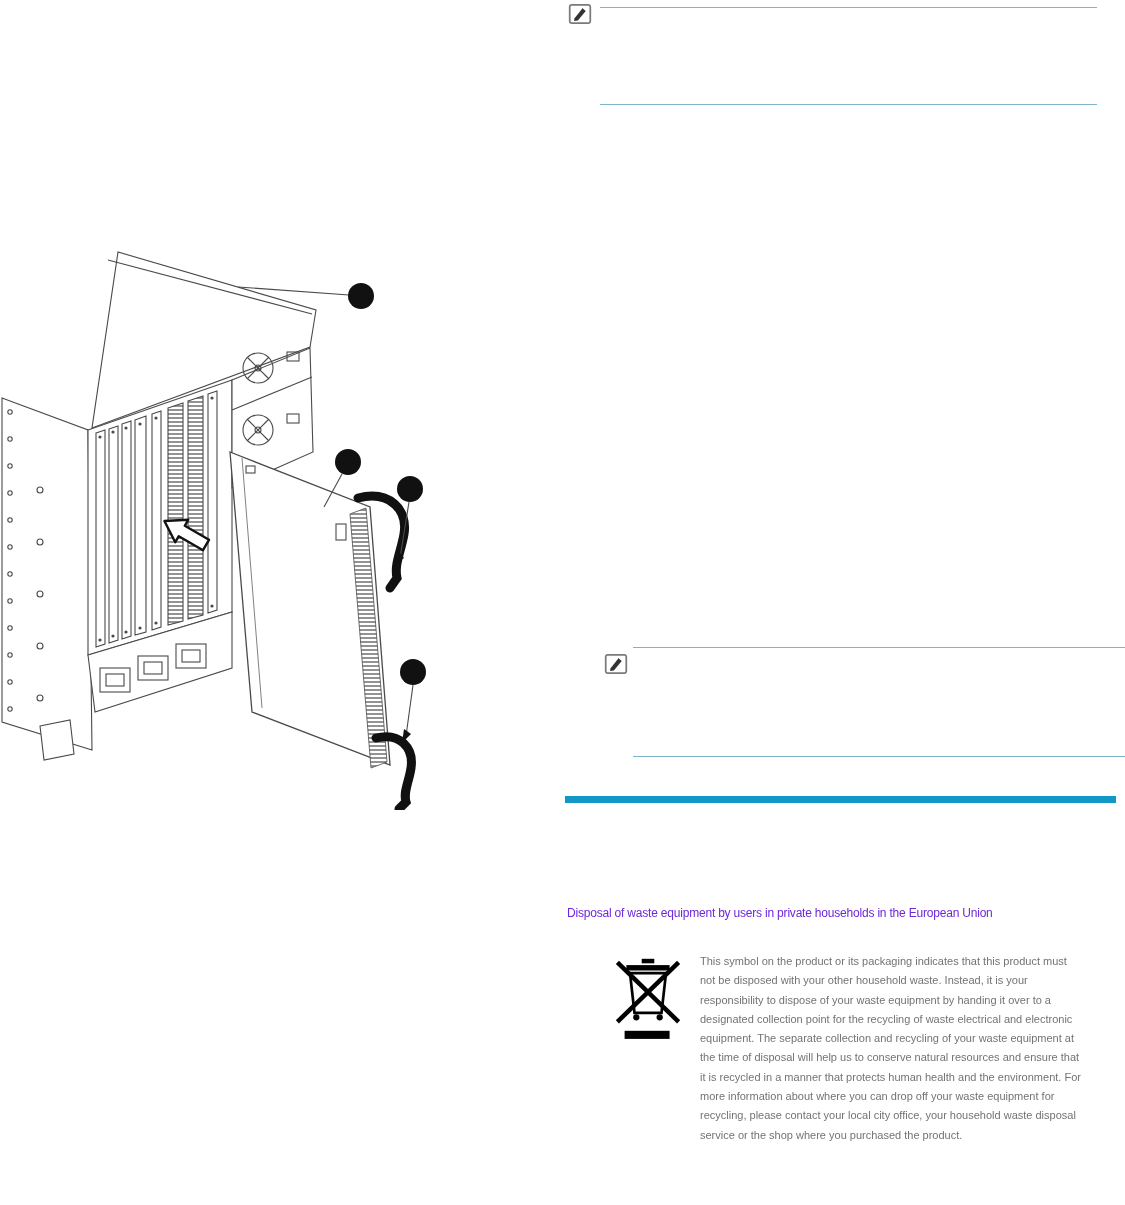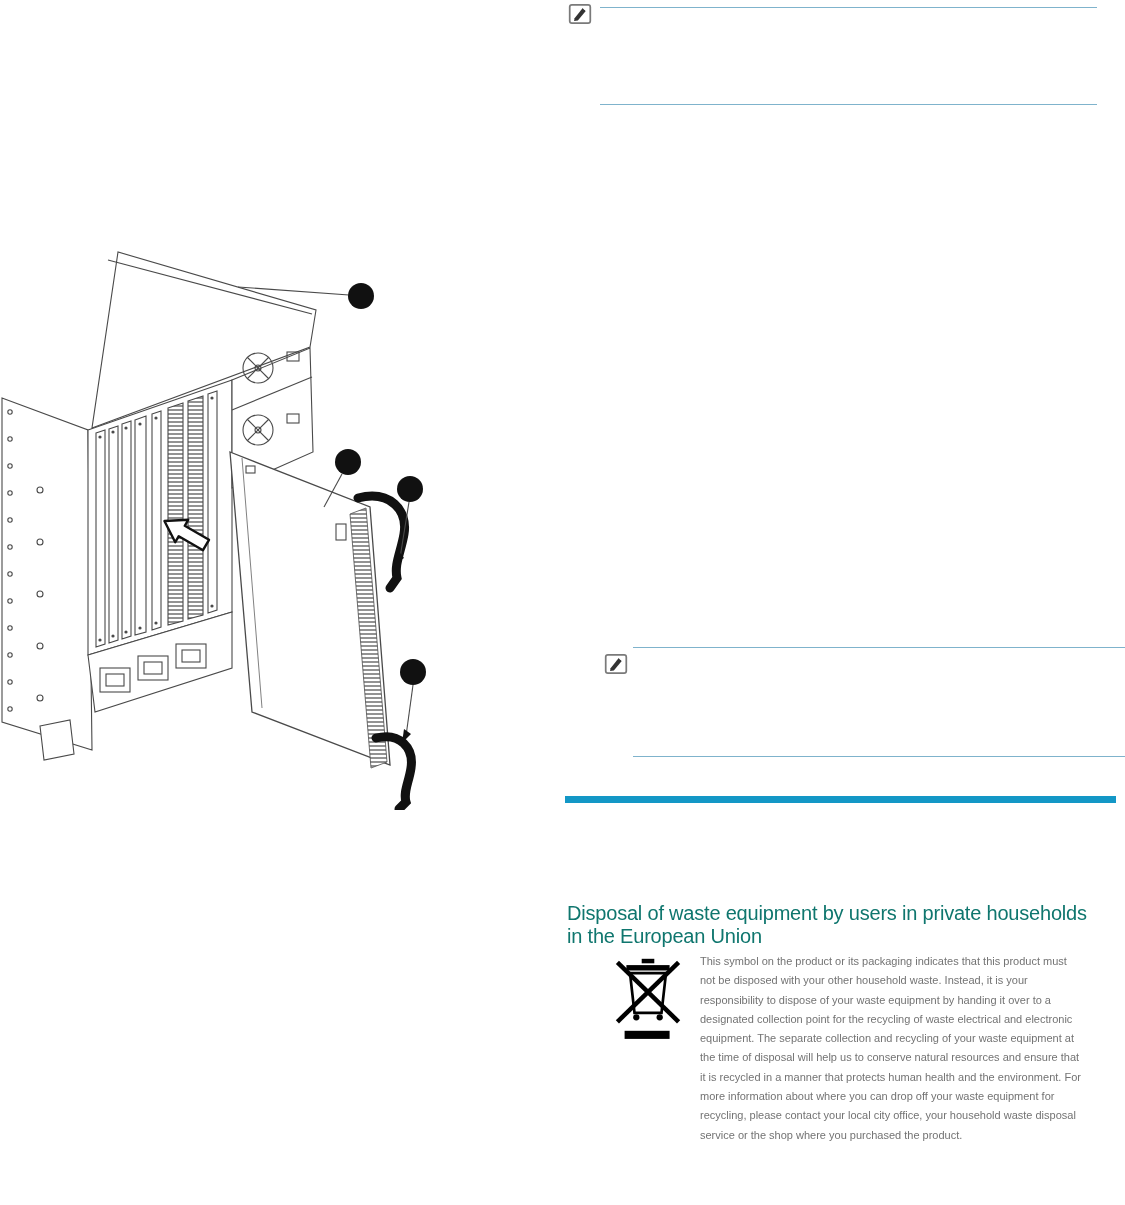--- a/index.html
+++ b/index.html
@@ -6,21 +6,21 @@
   .page{
     position:relative;width:1125px;height:1205px;background:#ffffff;
     font-family:"Liberation Sans", sans-serif;overflow:hidden;
   }
   .abs{position:absolute;}
   .rule{position:absolute;height:1px;background:#7fb3cc;}
   .note-icon{position:absolute;width:26px;height:26px;}
   .divider{position:absolute;background:#1397c6;}
   .heading{
     position:absolute;left:567px;top:902px;width:525px;
-    color:#0f766e;font-size:20px;line-height:23px;font-weight:400;letter-spacing:-0.2px;
+    color:#6d28d9;font-size:12px;line-height:23px;font-weight:400;letter-spacing:-0.2px;
   }
   .body-text{
     position:absolute;left:700px;top:952px;width:382px;
     color:#737373;font-size:11px;line-height:19.3px;
   }
   .weee{position:absolute;left:612px;top:956px;width:72px;height:92px;}
   .figure-svg{position:absolute;left:0px;top:240px;width:450px;height:570px;}
 </style>
 </head>
 <body>

